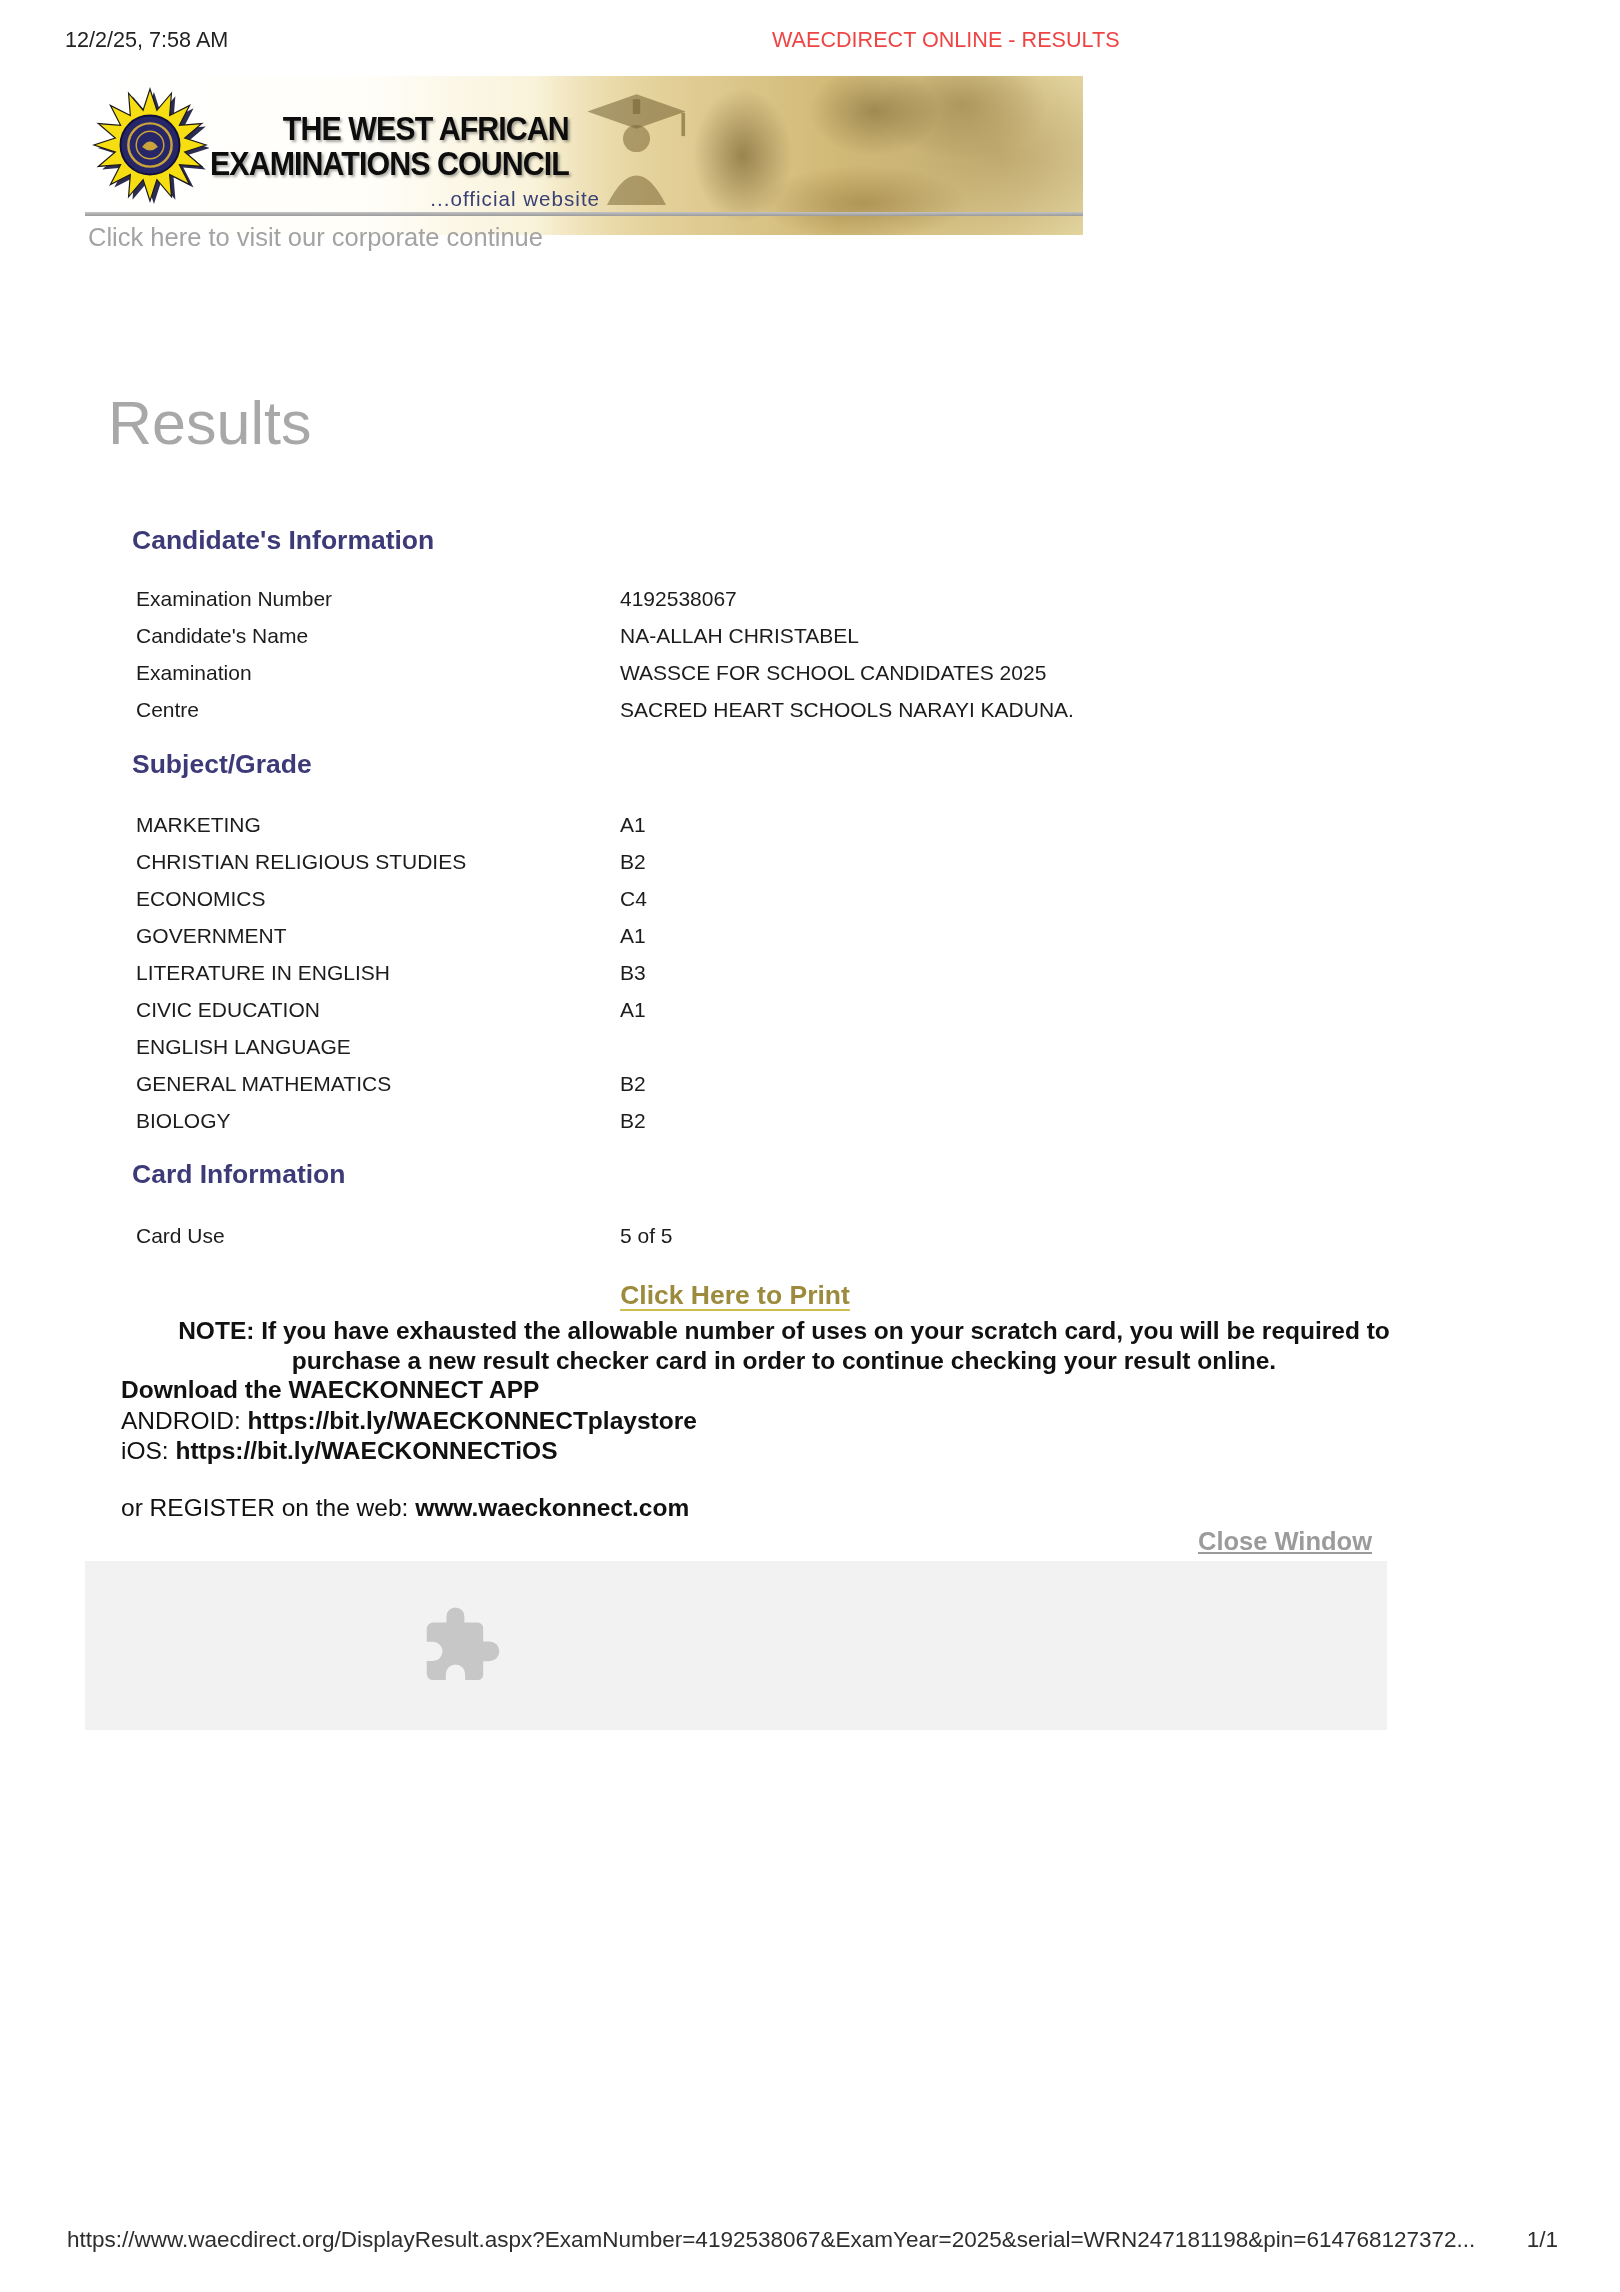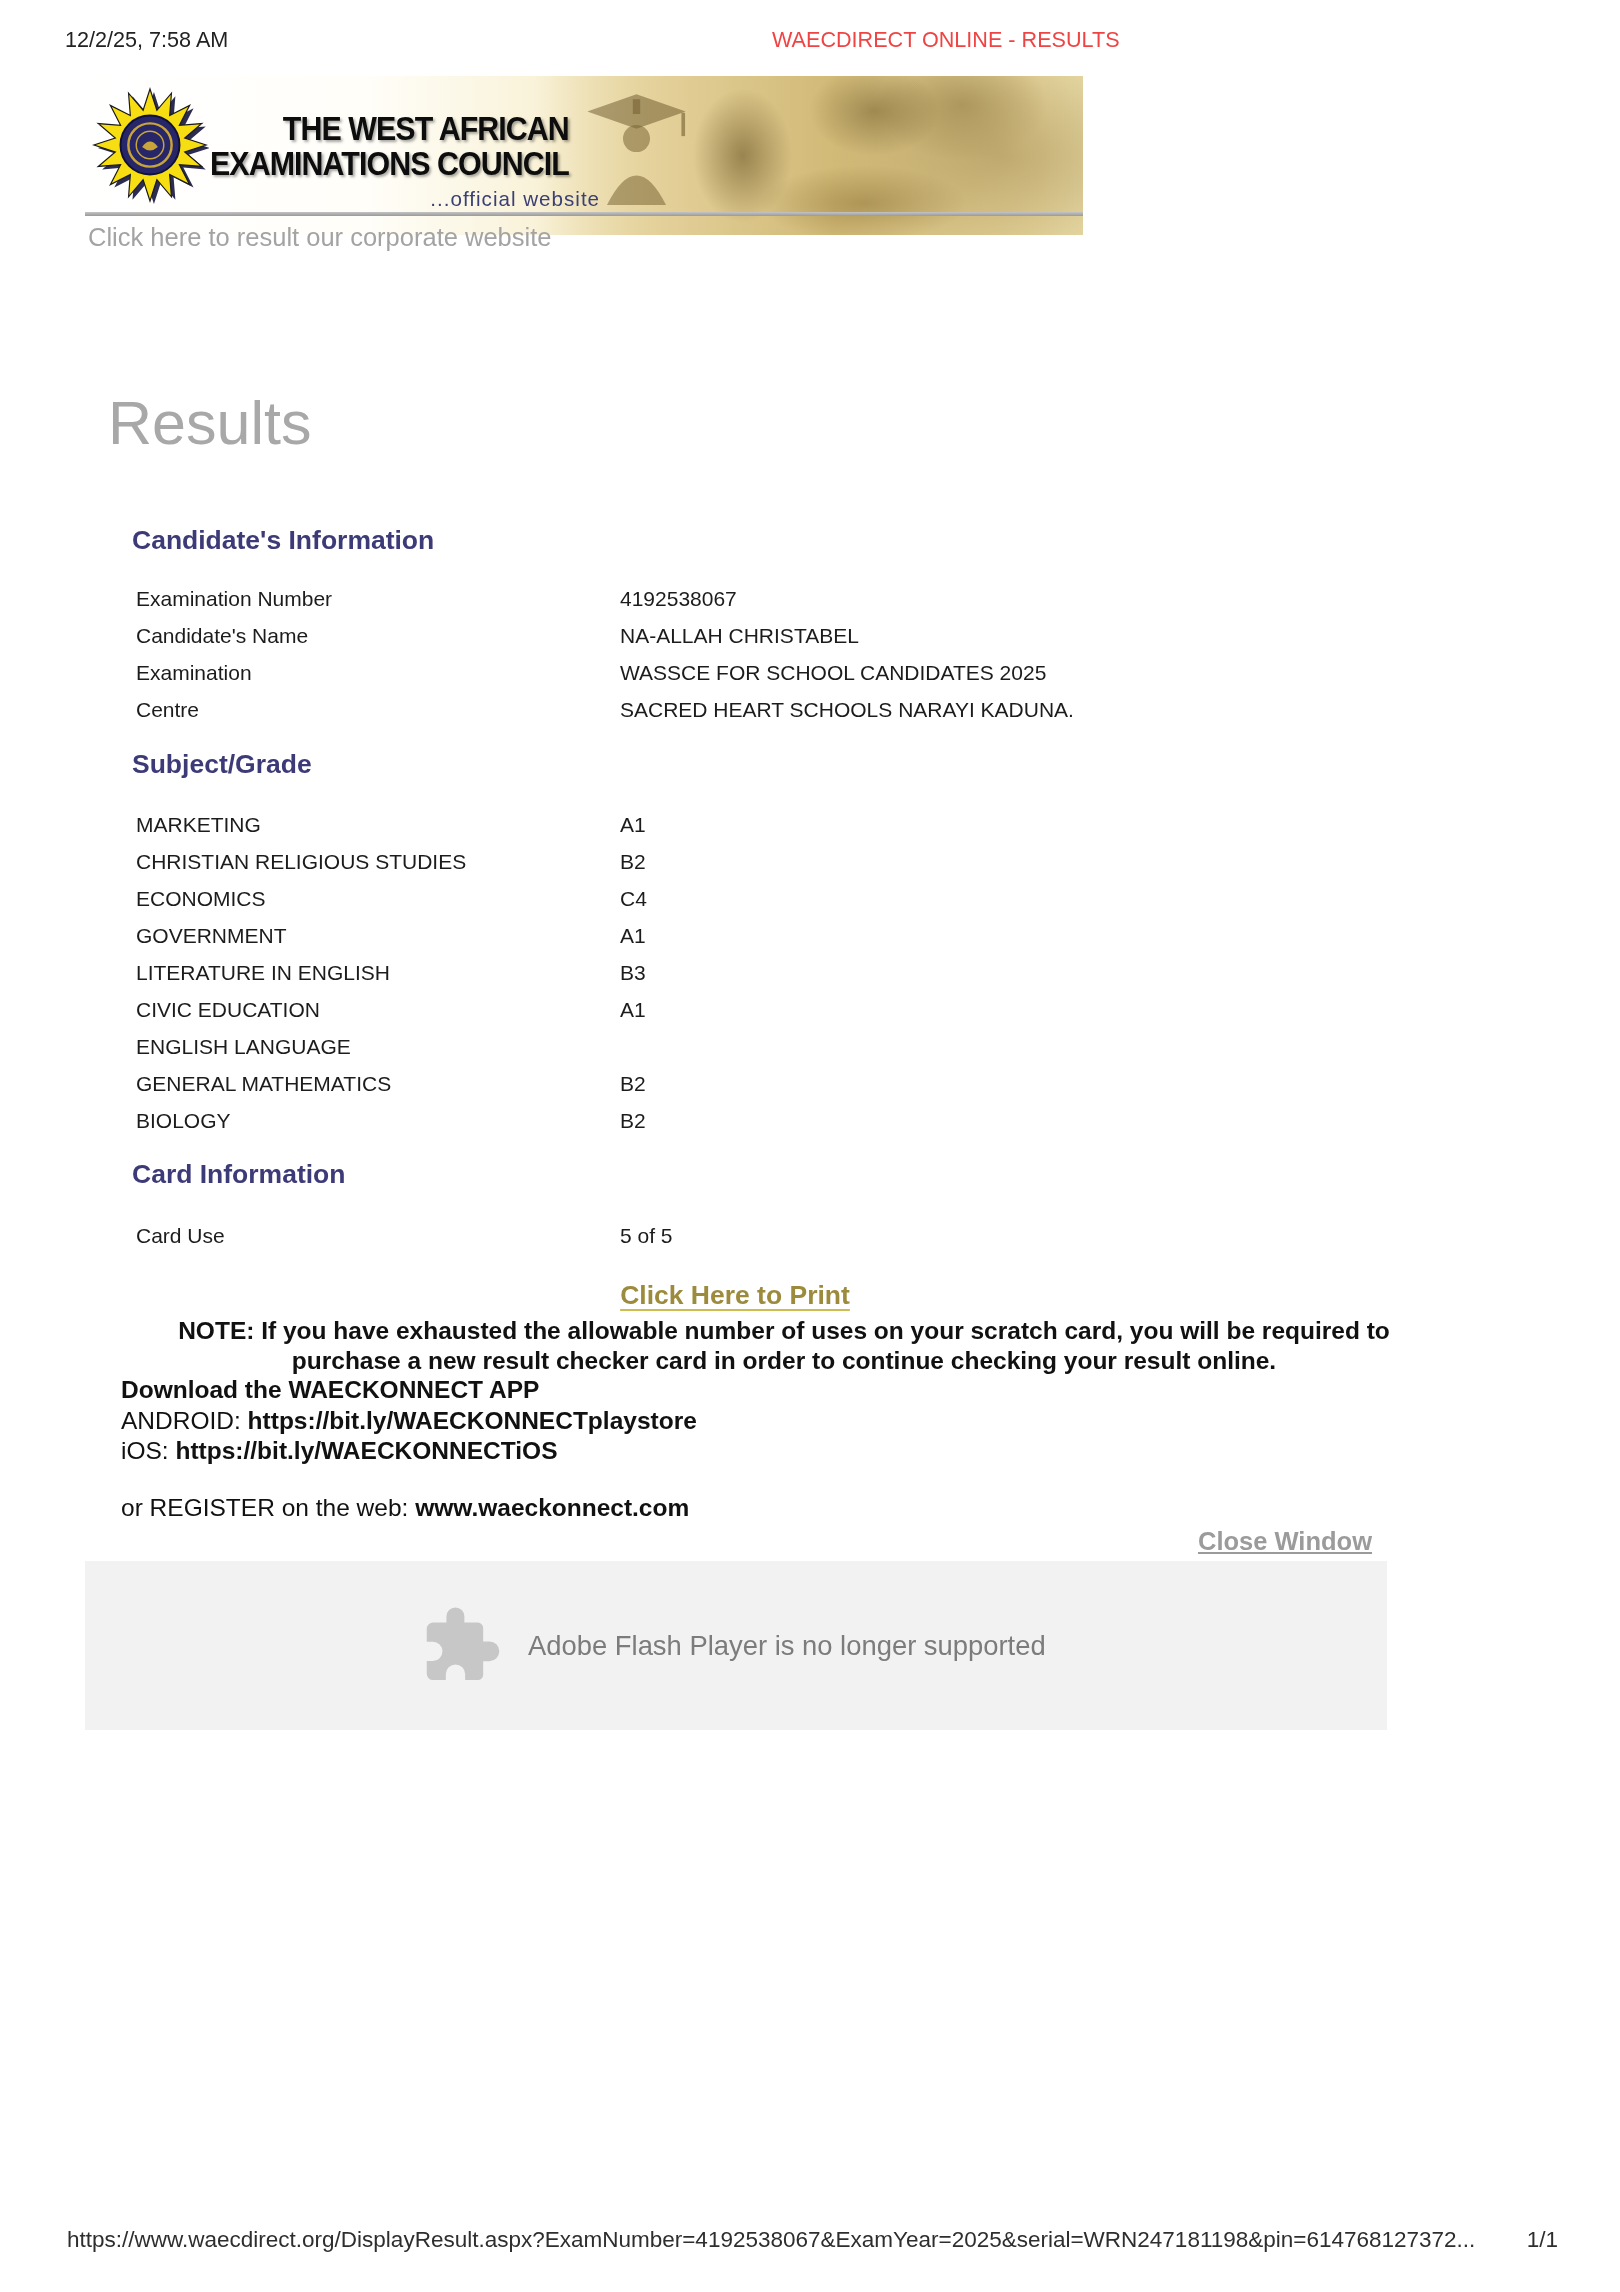--- a/index.html
+++ b/index.html
@@ -118,21 +118,21 @@
     <path d="M52 62 q8 -11 16 0 q-8 7 -16 0" fill="#c9a43a"></path>
   </svg>
   <div class="org-text">
     <div class="org-line">THE WEST AFRICAN</div>
     <div class="org-line">EXAMINATIONS COUNCIL</div>
     <div class="org-tagline">...official website</div>
   </div>
 </div>
 <div class="banner-underline"></div>
 
-<a href="#" class="corp-link">Click here to result our corporate website</a>
+<a href="#" class="corp-link">Click here to visit our corporate continue</a>
 
 <div class="results-title">Results</div>
 
 <div class="sec-heading h-candidate">Candidate's Information</div>
 <div class="rows r-candidate">
   <div class="row">
     <div class="lbl">Examination Number</div>
     <div class="val">4192538067</div>
   </div>
   <div class="row">
@@ -206,18 +206,17 @@
 <div class="dl dl-android"><span>ANDROID: </span><span class="b">https://bit.ly/WAECKONNECTplaystore</span></div>
 <div class="dl dl-ios"><span>iOS: </span><span class="b">https://bit.ly/WAECKONNECTiOS</span></div>
 <div class="dl dl-register"><span>or REGISTER on the web: </span><span class="b">www.waeckonnect.com</span></div>
 
 <a href="#" class="close-window">Close Window</a>
 
 <div class="flash-box">
   <svg class="puzzle-icon" width="86" height="86" viewBox="0 0 24 24">
     <path fill="#c7c7c7" d="M20.5 11h-1.75V7.25a1.5 1.5 0 0 0-1.5-1.5H13.5V4a2.5 2.5 0 0 0-5 0v1.75H4.75A1.75 1.75 0 0 0 3 7.5v3.57h1.69a2.7 2.7 0 0 1 0 5.4H3v3.57a1.75 1.75 0 0 0 1.75 1.76h3.57v-1.69a2.7 2.7 0 0 1 5.4 0v1.69h3.53a1.5 1.5 0 0 0 1.5-1.5V16.5h1.75a2.75 2.75 0 0 0 0-5.5z"></path>
   </svg>
-  <div class="flash-text">Adobe Flash Player is no longer supported</div>
 </div>
 
 <div class="pf-url">https://www.waecdirect.org/DisplayResult.aspx?ExamNumber=4192538067&amp;ExamYear=2025&amp;serial=WRN247181198&amp;pin=614768127372...</div>
 <div class="pf-page">1/1</div>
 
 
 </body></html>

